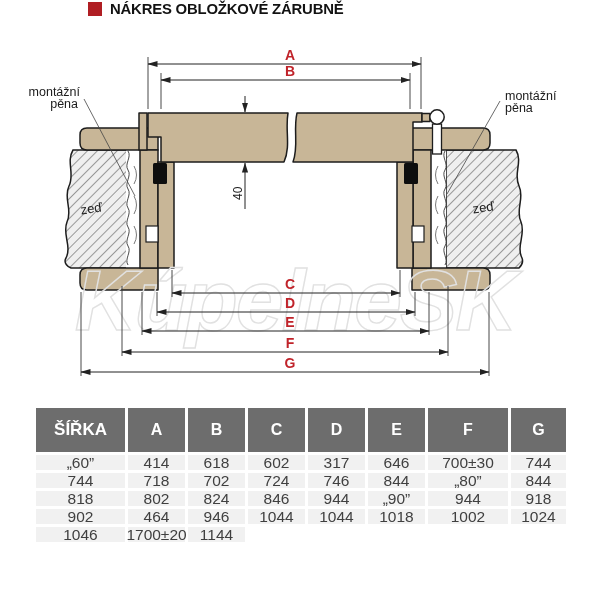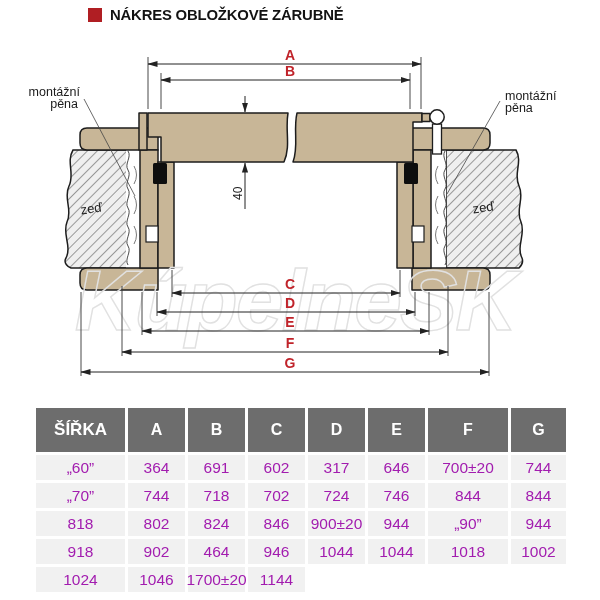--- a/index.html
+++ b/index.html
@@ -1,29 +1,29 @@
 <!DOCTYPE html>
 <html><head>
 <meta charset="utf-8">
 <style>
   html,body{margin:0;padding:0;background:#ffffff;}
   body{width:600px;height:600px;position:relative;font-family:"Liberation Sans",sans-serif;overflow:hidden;}
-  .title-row{position:absolute;left:88px;top:6px;display:flex;align-items:center;}
+  .title-row{position:absolute;left:88px;top:0;display:flex;align-items:center;}
   .title-square{width:14px;height:14px;background:#b01e23;display:inline-block;margin-right:8px;flex:0 0 auto;}
   .title-text{font-size:15.5px;font-weight:bold;color:#121212;letter-spacing:-0.2px;transform:scaleX(.96);transform-origin:left center;white-space:nowrap;margin:0;}
   svg{position:absolute;left:0;top:40px;}
   svg text{font-family:"Liberation Sans",sans-serif;}
   .label{font-size:12.5px;fill:#1b1b1b;}
   .dimletter{font-size:14px;font-weight:bold;fill:#c0232a;text-anchor:middle;}
   .thin{stroke:#333;stroke-width:0.9;fill:none;}
   .dimline{stroke:#222;stroke-width:1;fill:none;}
   .wood{fill:#c8b697;stroke:#1d1d1d;stroke-width:1.5;stroke-linejoin:round;}
   .dim-table{position:absolute;left:36px;top:408px;width:530px;display:grid;grid-template-columns:89px 57px 57px 57px 57px 57px 80px 55px;grid-auto-rows:auto;gap:3px;background:#fff;}
   .th{background:#6d6d6d;color:#fff;font-weight:bold;font-size:16px;height:44px;display:flex;align-items:center;justify-content:center;}
-  .td{background:#f1f1f1;color:#a21caf;font-size:15.5px;height:25px;display:flex;align-items:center;justify-content:center;}
+  .td{background:#f1f1f1;color:#404040;font-size:15.5px;height:15px;display:flex;align-items:center;justify-content:center;}
 </style>
 </head>
 <body>
 
 <div class="title-row">
   <span class="title-square"></span>
   <h1 class="title-text">NÁKRES OBLOŽKOVÉ ZÁRUBNĚ</h1>
 </div>
 
 <svg width="600" height="365" viewBox="0 40 600 365">
@@ -130,42 +130,41 @@
   <div class="th" style="font-size:17px;">ŠÍŘKA</div>
   <div class="th">A</div>
   <div class="th">B</div>
   <div class="th">C</div>
   <div class="th">D</div>
   <div class="th">E</div>
   <div class="th">F</div>
   <div class="th">G</div>
 
   <div class="td">„60”</div>
-  <div class="td">364</div>
-  <div class="td">691</div>
+  <div class="td">414</div>
+  <div class="td">618</div>
   <div class="td">602</div>
   <div class="td">317</div>
   <div class="td">646</div>
-  <div class="td">700±20</div>
+  <div class="td">700±30</div>
   <div class="td">744</div>
 
-  <div class="td">„70”</div>
   <div class="td">744</div>
   <div class="td">718</div>
   <div class="td">702</div>
   <div class="td">724</div>
   <div class="td">746</div>
   <div class="td">844</div>
 
+  <div class="td">„80”</div>
   <div class="td">844</div>
   <div class="td">818</div>
   <div class="td">802</div>
   <div class="td">824</div>
   <div class="td">846</div>
-  <div class="td">900±20</div>
   <div class="td">944</div>
 
   <div class="td">„90”</div>
   <div class="td">944</div>
   <div class="td">918</div>
   <div class="td">902</div>
   <div class="td">464</div>
   <div class="td">946</div>
   <div class="td">1044</div>
 

